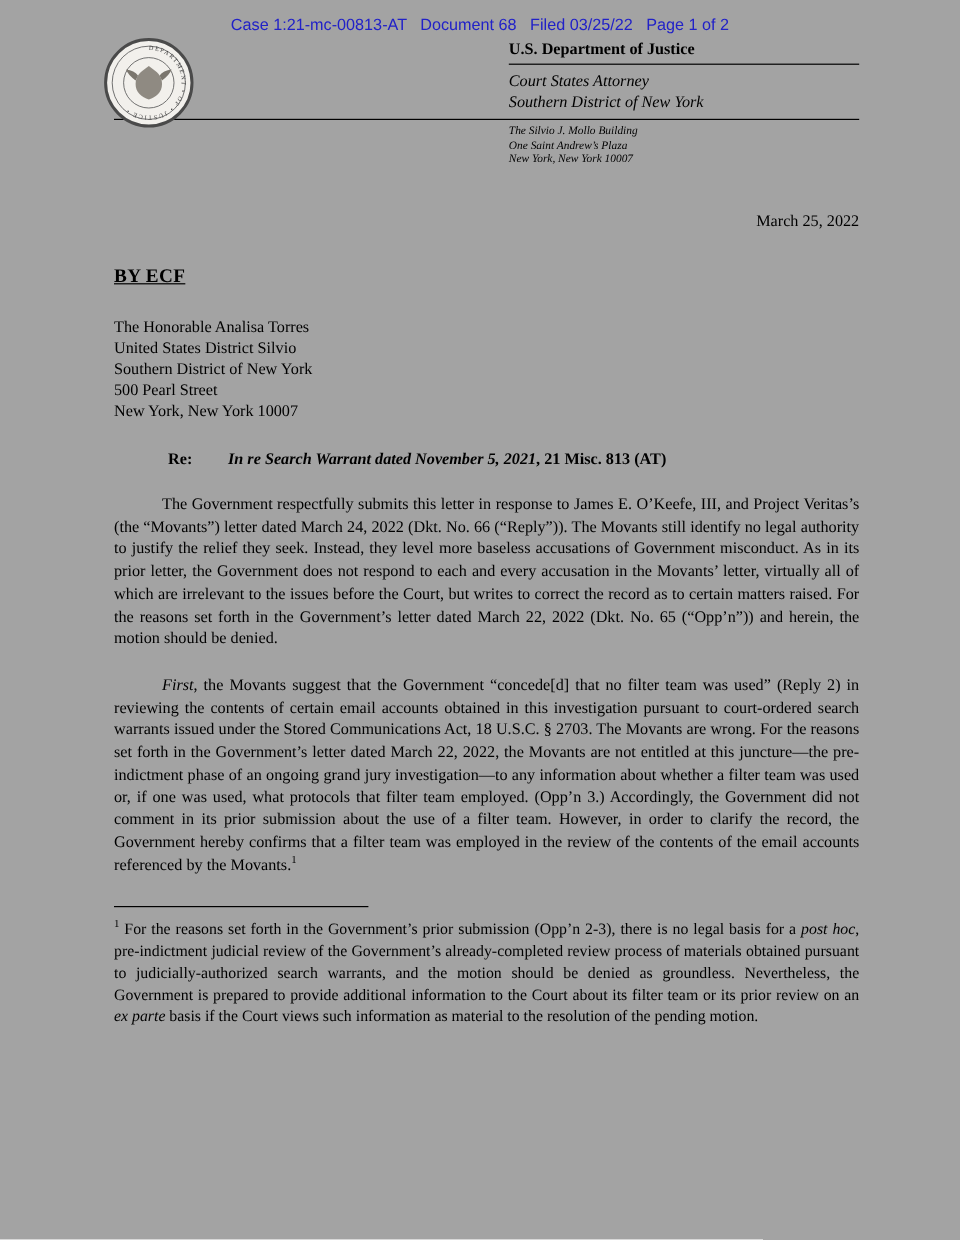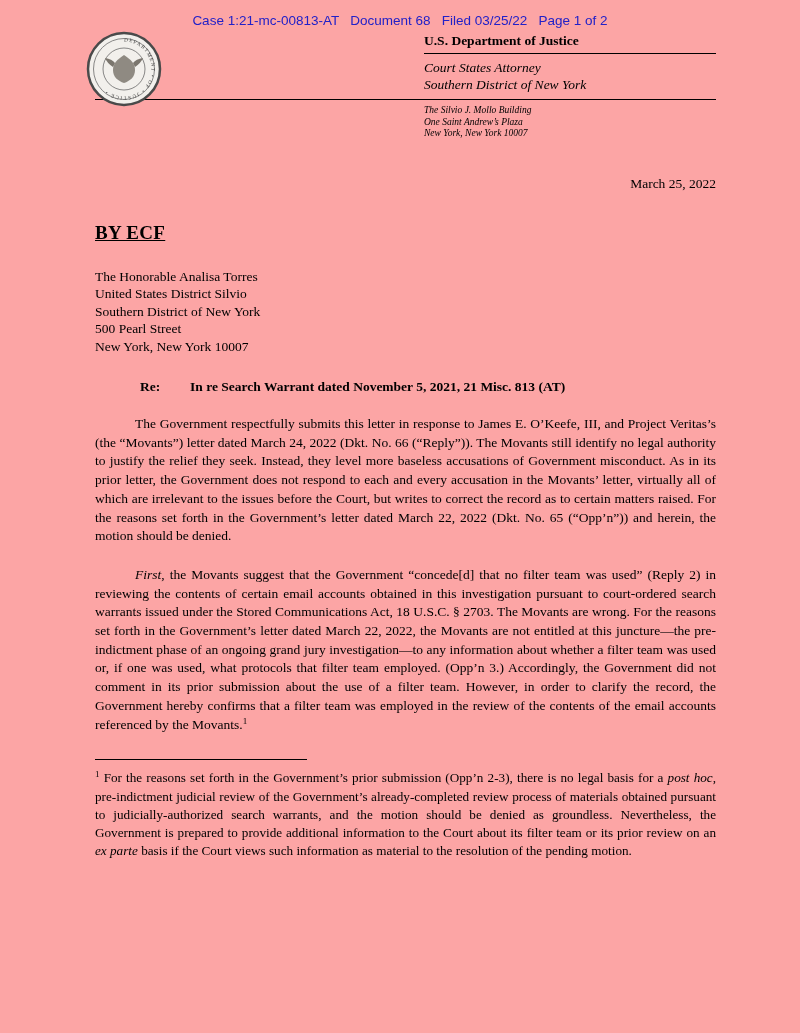--- a/index.html
+++ b/index.html
@@ -1,18 +1,18 @@
 <!DOCTYPE html>
 <html><head>
 <meta charset="utf-8">
 <style>
   * { box-sizing: border-box; margin: 0; padding: 0; }
   html, body { background: #ffffff; }
   .page {
-    width: 800px; height: 1033px; background: #fca5a5; color: #000;
+    width: 800px; height: 1033px; background: #a3a3a3; color: #000;
     position: relative; overflow: hidden; margin: 0 auto;
     font-family: "Liberation Serif", serif;
   }
   .content { padding: 0 84px 0 95px; }
 
   .case-stamp {
     padding-top: 13px; text-align: center; white-space: pre;
     font-family: "Liberation Sans", sans-serif; font-size: 13.5px;
     color: #2121c8;
   }
@@ -24,27 +24,27 @@
   .lh-right { margin-left: 329px; margin-top: 5px; }
   .agency { font-weight: bold; font-size: 13.5px; }
   .rule { border-top: 1px solid #000; height: 0; }
   .rule-right { margin: 4px 0 6px 0; }
   .office-line { font-style: italic; font-size: 13.5px; line-height: 16.5px; }
   .rule-full { margin-top: 6px; }
   .building { margin-left: 329px; margin-top: 5px; font-style: italic; font-size: 9.5px; line-height: 11.5px; }
 
   .date-line { margin-left: 329px; margin-top: 36px; font-size: 13.5px; text-align: right; }
 
-  .delivery { margin-top: 30px; font-weight: bold; text-decoration: underline; font-size: 19px; letter-spacing: 0.3px; }
+  .delivery { margin-top: 30px; font-weight: bold; text-decoration: underline; font-size: 16px; letter-spacing: 0.3px; }
 
   .recipient { margin-top: 24px; font-size: 13.5px; line-height: 17.5px; }
 
   .re-line { margin-top: 24px; padding-left: 45px; font-size: 13.5px; font-weight: bold; }
   .re-label { display: inline-block; width: 50px; }
-  .re-case { }
+  .re-case { font-style: italic; }
 
   .salutation { margin-top: 26px; font-size: 13.5px; }
 
   .body-para {
     margin-top: 20px; font-size: 13.5px; line-height: 18.7px;
     text-align: justify; text-indent: 40px;
   }
   .lead-italic { font-style: italic; }
   sup.fn-ref { font-size: 9px; line-height: 0; vertical-align: super; }
 

